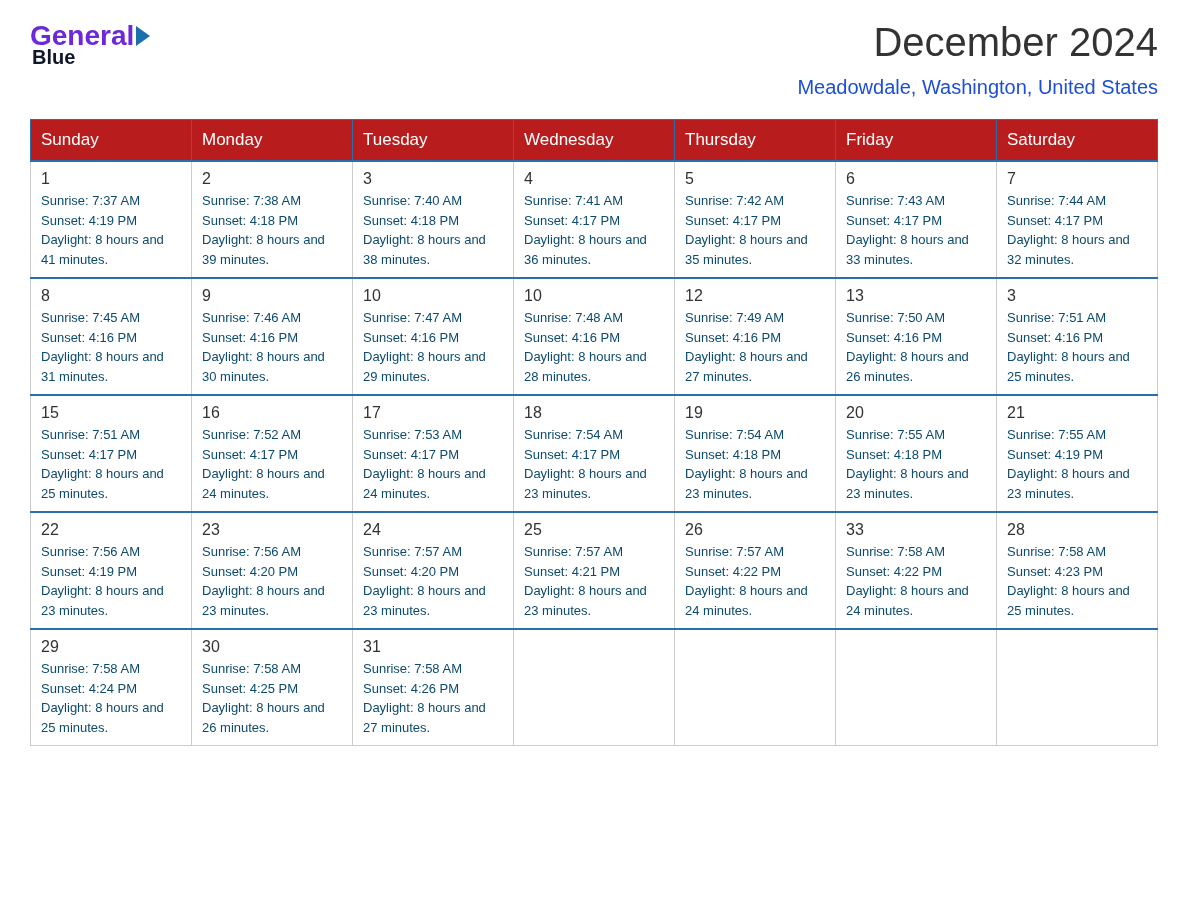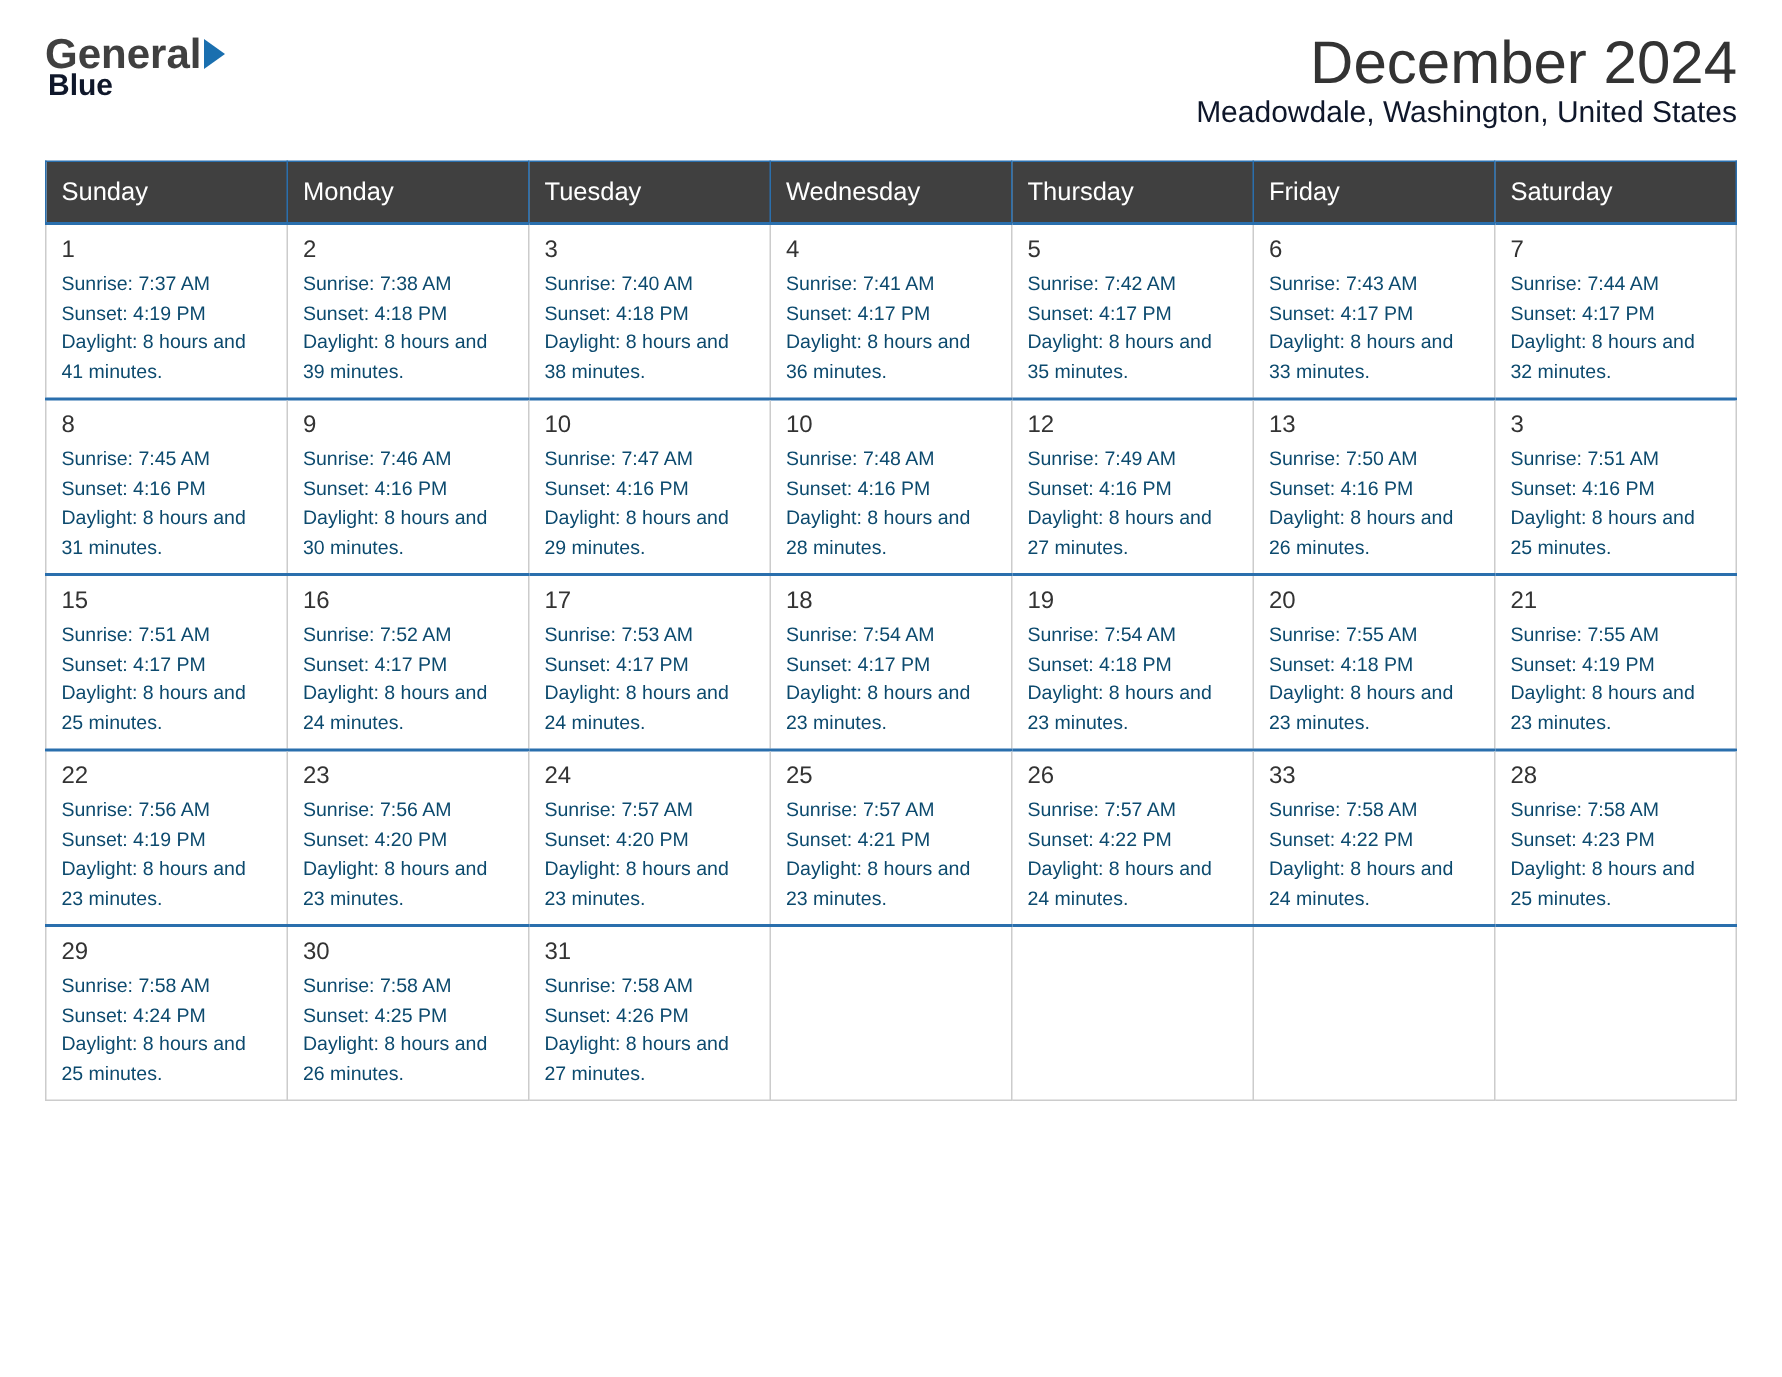--- a/index.html
+++ b/index.html
@@ -21,21 +21,21 @@
       flex-direction: column;
       align-items: flex-start;
     }
     .logo-text {
       display: flex;
       align-items: center;
       font-size: 28px;
       font-weight: bold;
       color: #333;
     }
-    .logo-general { color: #404040; }
+    .logo-general { color: #6d28d9; }
     .logo-arrow {
       display: inline-block;
       width: 0;
       height: 0;
       border-left: 14px solid #1a6faf;
       border-top: 10px solid transparent;
       border-bottom: 10px solid transparent;
       margin-left: 2px;
       margin-right: 0px;
       vertical-align: middle;
@@ -44,30 +44,30 @@
       text-align: right;
     }
     .month-title {
       font-size: 40px;
       font-weight: normal;
       color: #333;
       line-height: 1.1;
     }
     .location-title {
       font-size: 20px;
-      color: #0f172a;
-      margin-top: 0;
+      color: #1d4ed8;
+      margin-top: 12px;
     }
     .calendar-table {
       width: 100%;
       border-collapse: collapse;
       table-layout: fixed;
     }
     .calendar-table th {
-      background-color: #404040;
+      background-color: #b91c1c;
       color: #fff;
       font-size: 17px;
       font-weight: normal;
       padding: 10px 10px;
       text-align: left;
       border: 1px solid #2a6fad;
     }
     .calendar-table td {
       vertical-align: top;
       padding: 8px 10px;

